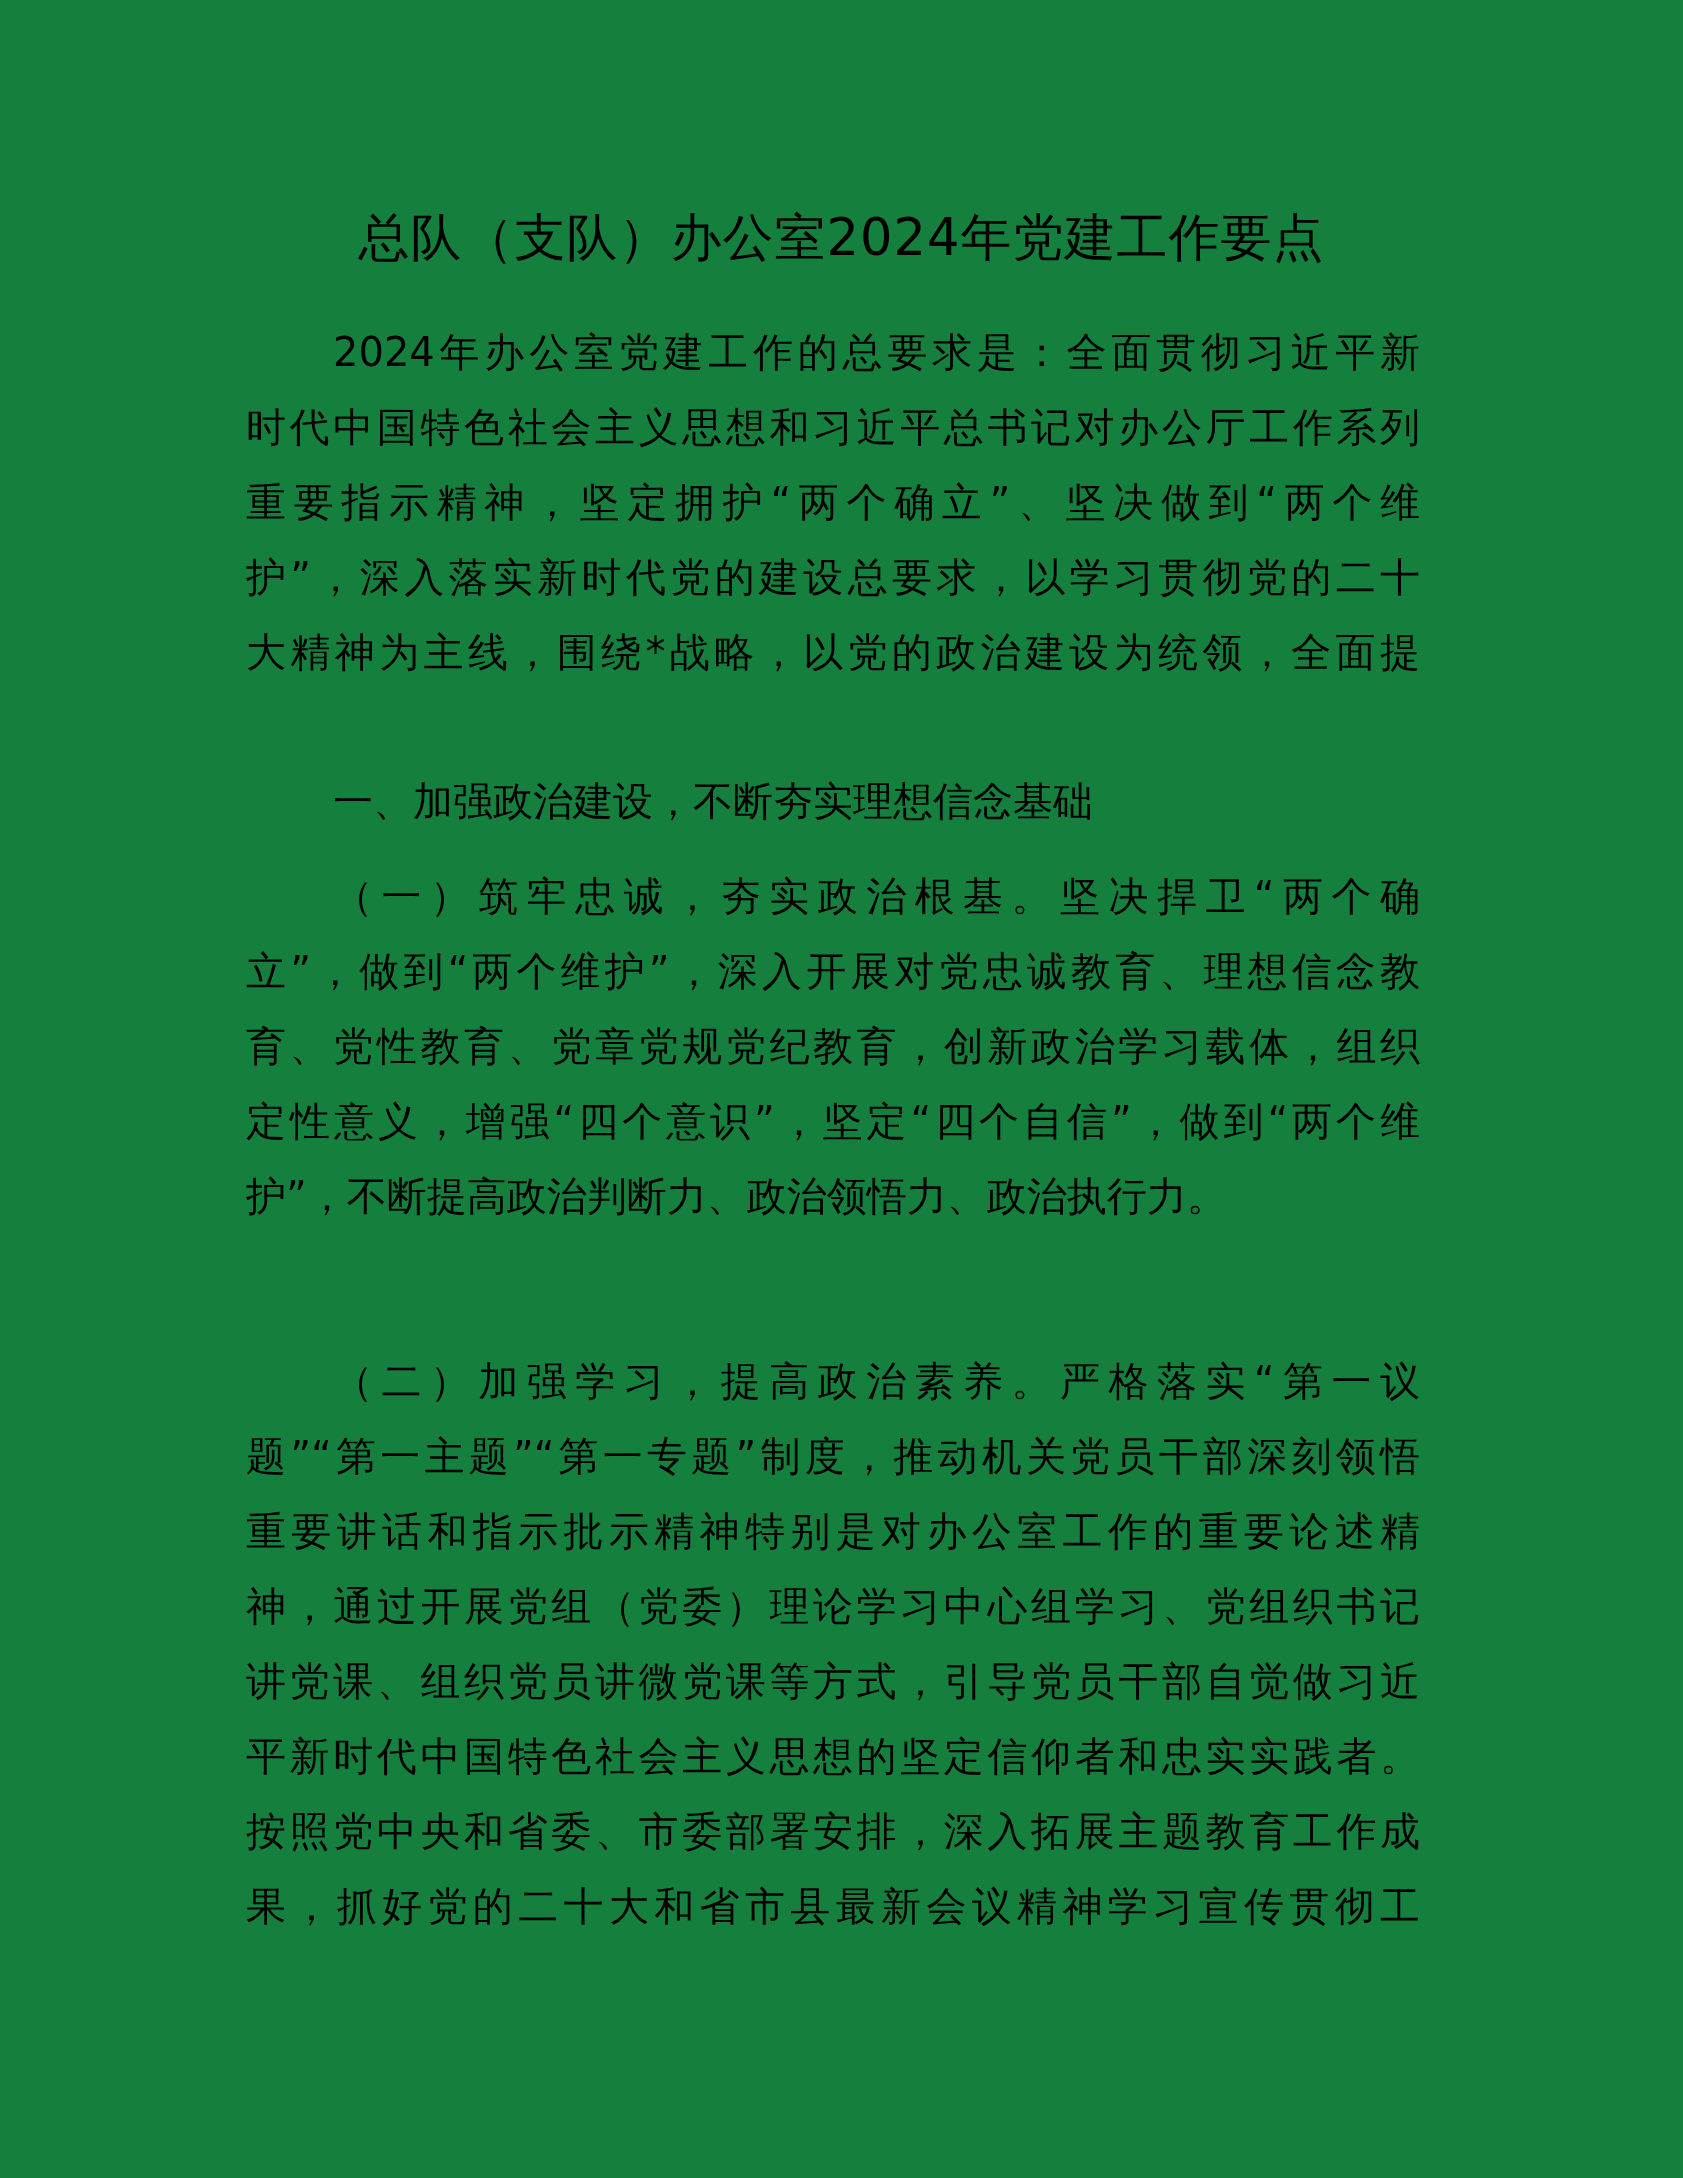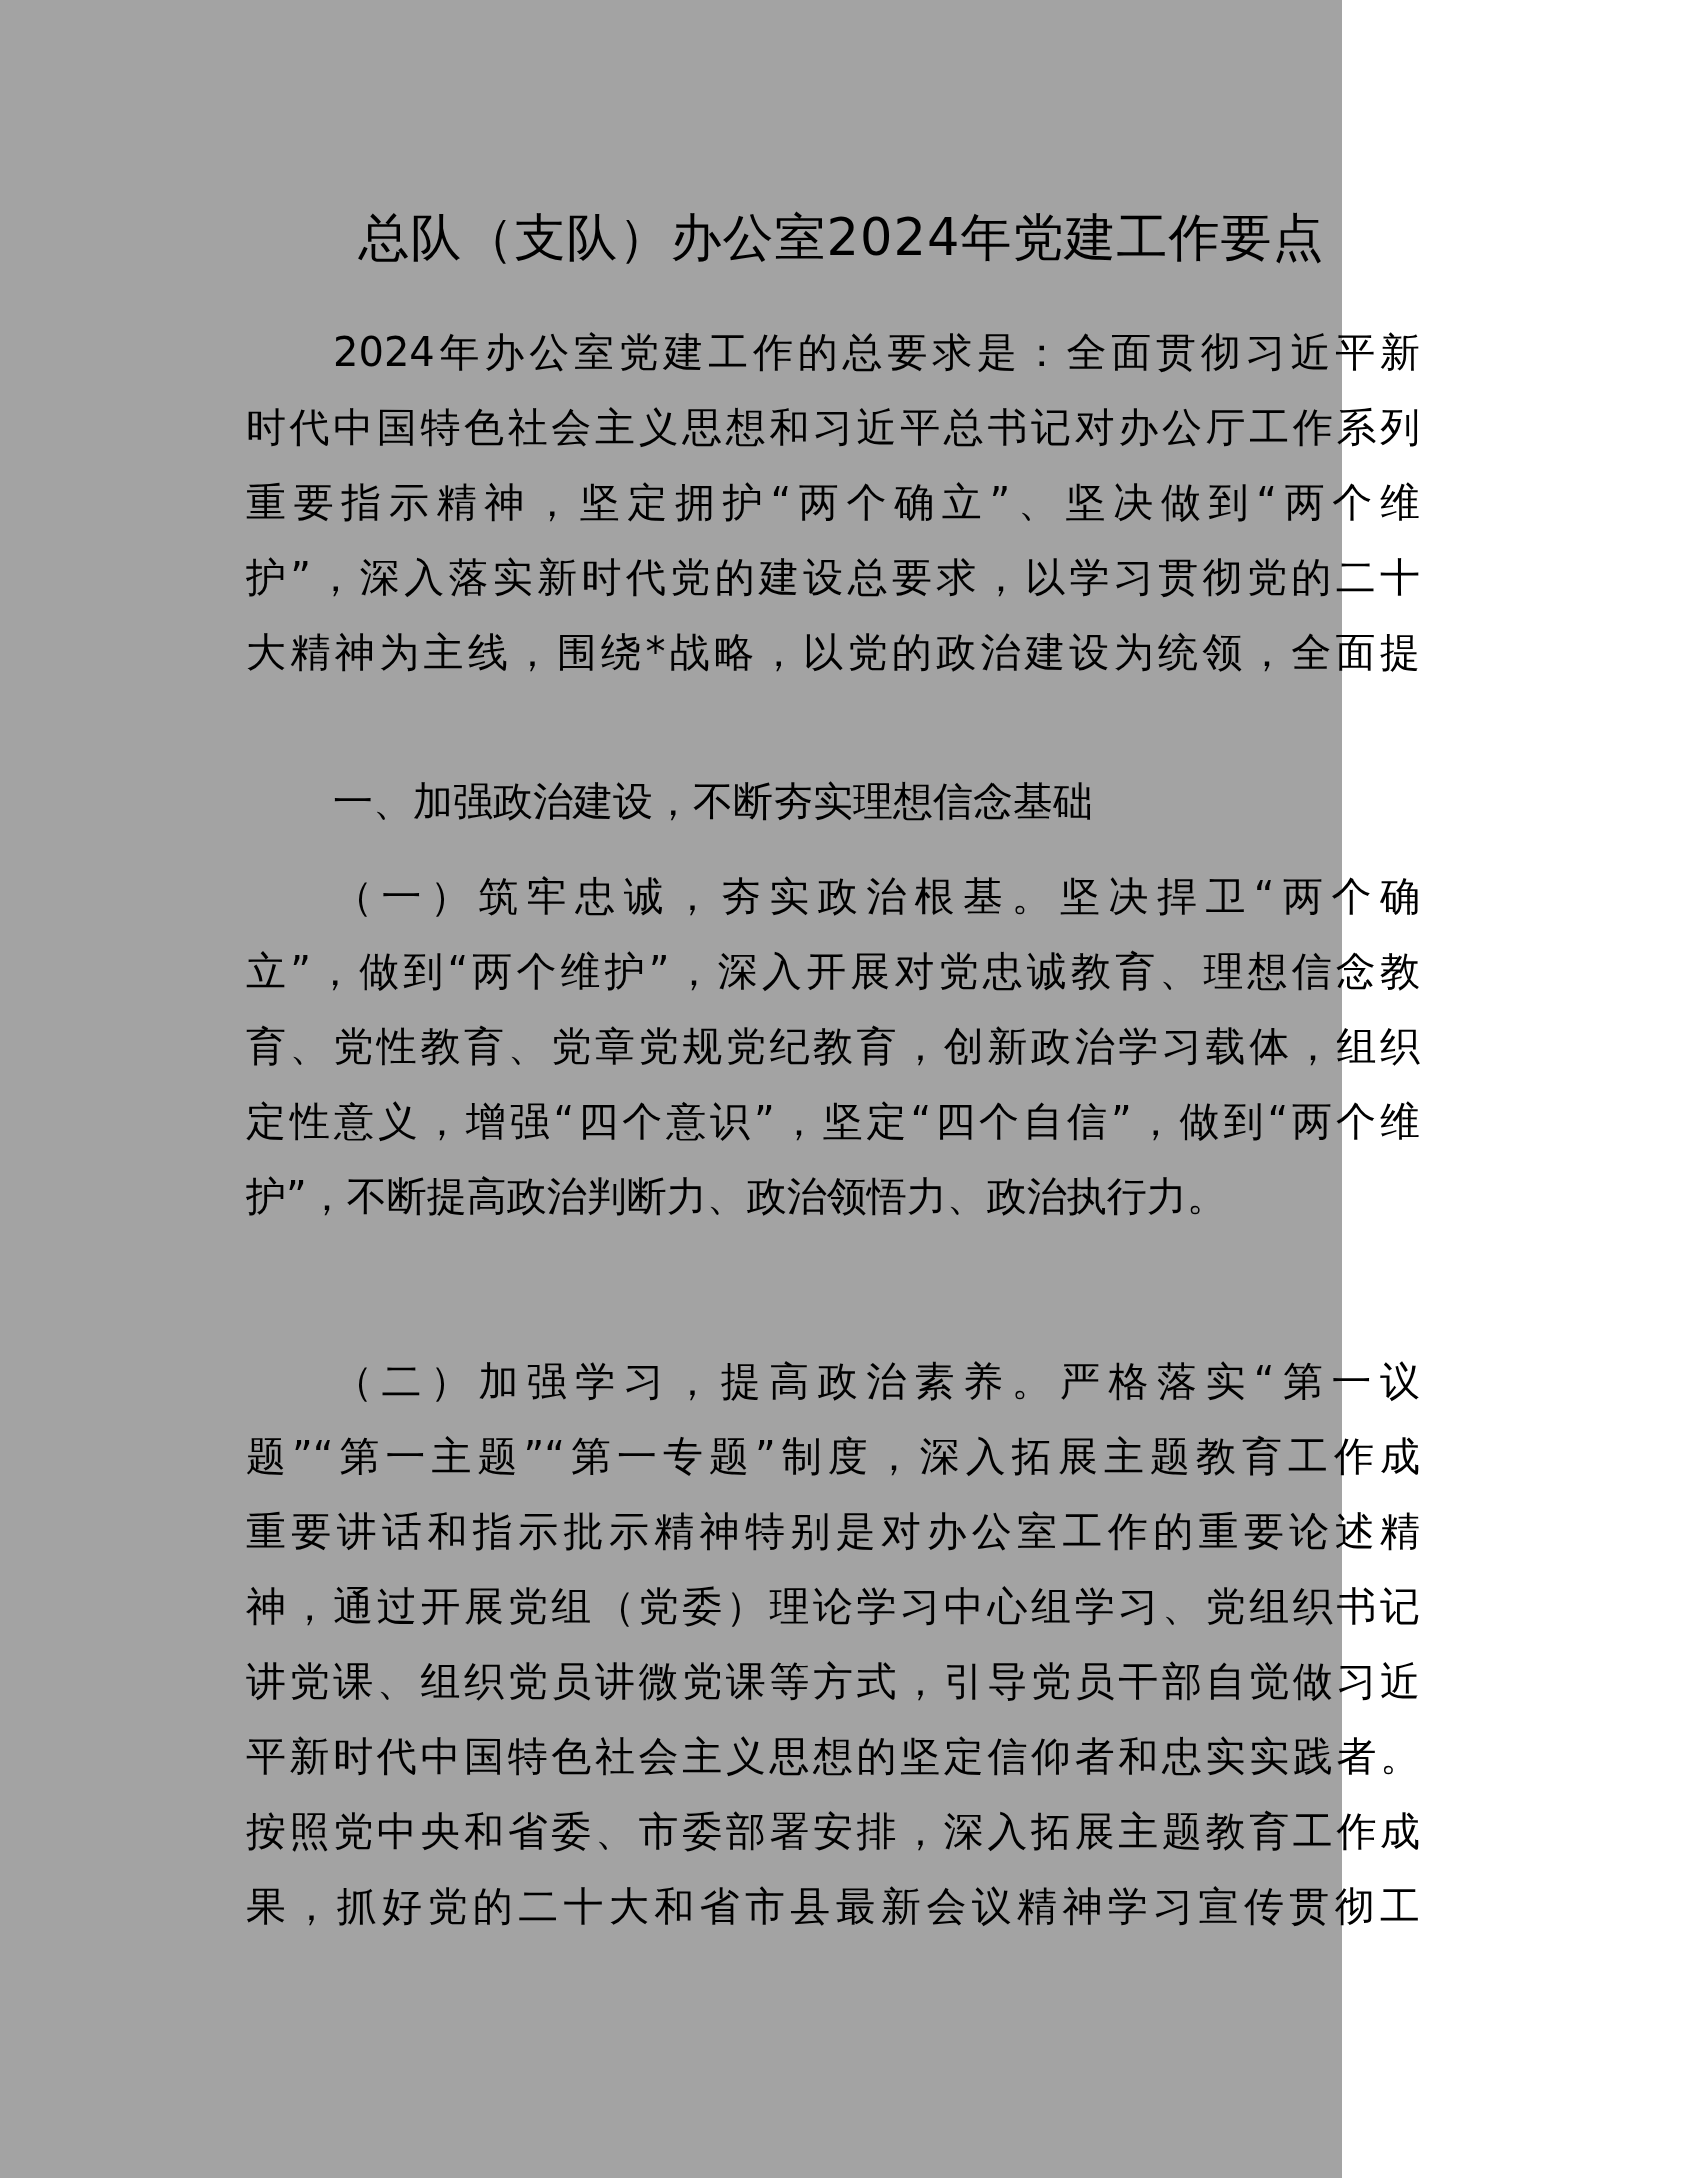--- a/index.html
+++ b/index.html
@@ -12,23 +12,23 @@
       height: 2178px;
       position: relative;
       overflow: hidden;
       font-family: "DejaVu Sans", "Liberation Sans", sans-serif;
       color: #000000;
     }
     .page {
       position: absolute;
       left: 0;
       top: 0;
-      width: 1342px;
+      width: 1683px;
       height: 2178px;
-      background: #a3a3a3;
+      background: #15803d;
     }
     .title {
       position: absolute;
       left: 0;
       top: 198px;
       width: 1683px;
       text-align: center;
       font-size: 51px;
       line-height: 79px;
       letter-spacing: 1px;
@@ -86,21 +86,21 @@
   <div class="body-text" style="top:859px;">
     <span class="line indent">（一）筑牢忠诚，夯实政治根基。坚决捍卫“两个确</span>
     <span class="line">立”，做到“两个维护”，深入开展对党忠诚教育、理想信念教</span>
     <span class="line">育、党性教育、党章党规党纪教育，创新政治学习载体，组织</span>
     <span class="line">定性意义，增强“四个意识”，坚定“四个自信”，做到“两个维</span>
     <span class="line last">护”，不断提高政治判断力、政治领悟力、政治执行力。</span>
   </div>
 
   <div class="body-text" style="top:1344px;">
     <span class="line indent">（二）加强学习，提高政治素养。严格落实“第一议</span>
-    <span class="line">题”“第一主题”“第一专题”制度，深入拓展主题教育工作成</span>
+    <span class="line">题”“第一主题”“第一专题”制度，推动机关党员干部深刻领悟</span>
     <span class="line">重要讲话和指示批示精神特别是对办公室工作的重要论述精</span>
     <span class="line">神，通过开展党组（党委）理论学习中心组学习、党组织书记</span>
     <span class="line">讲党课、组织党员讲微党课等方式，引导党员干部自觉做习近</span>
     <span class="line">平新时代中国特色社会主义思想的坚定信仰者和忠实实践者。</span>
     <span class="line">按照党中央和省委、市委部署安排，深入拓展主题教育工作成</span>
     <span class="line">果，抓好党的二十大和省市县最新会议精神学习宣传贯彻工</span>
   </div>
 
 </div>
 

